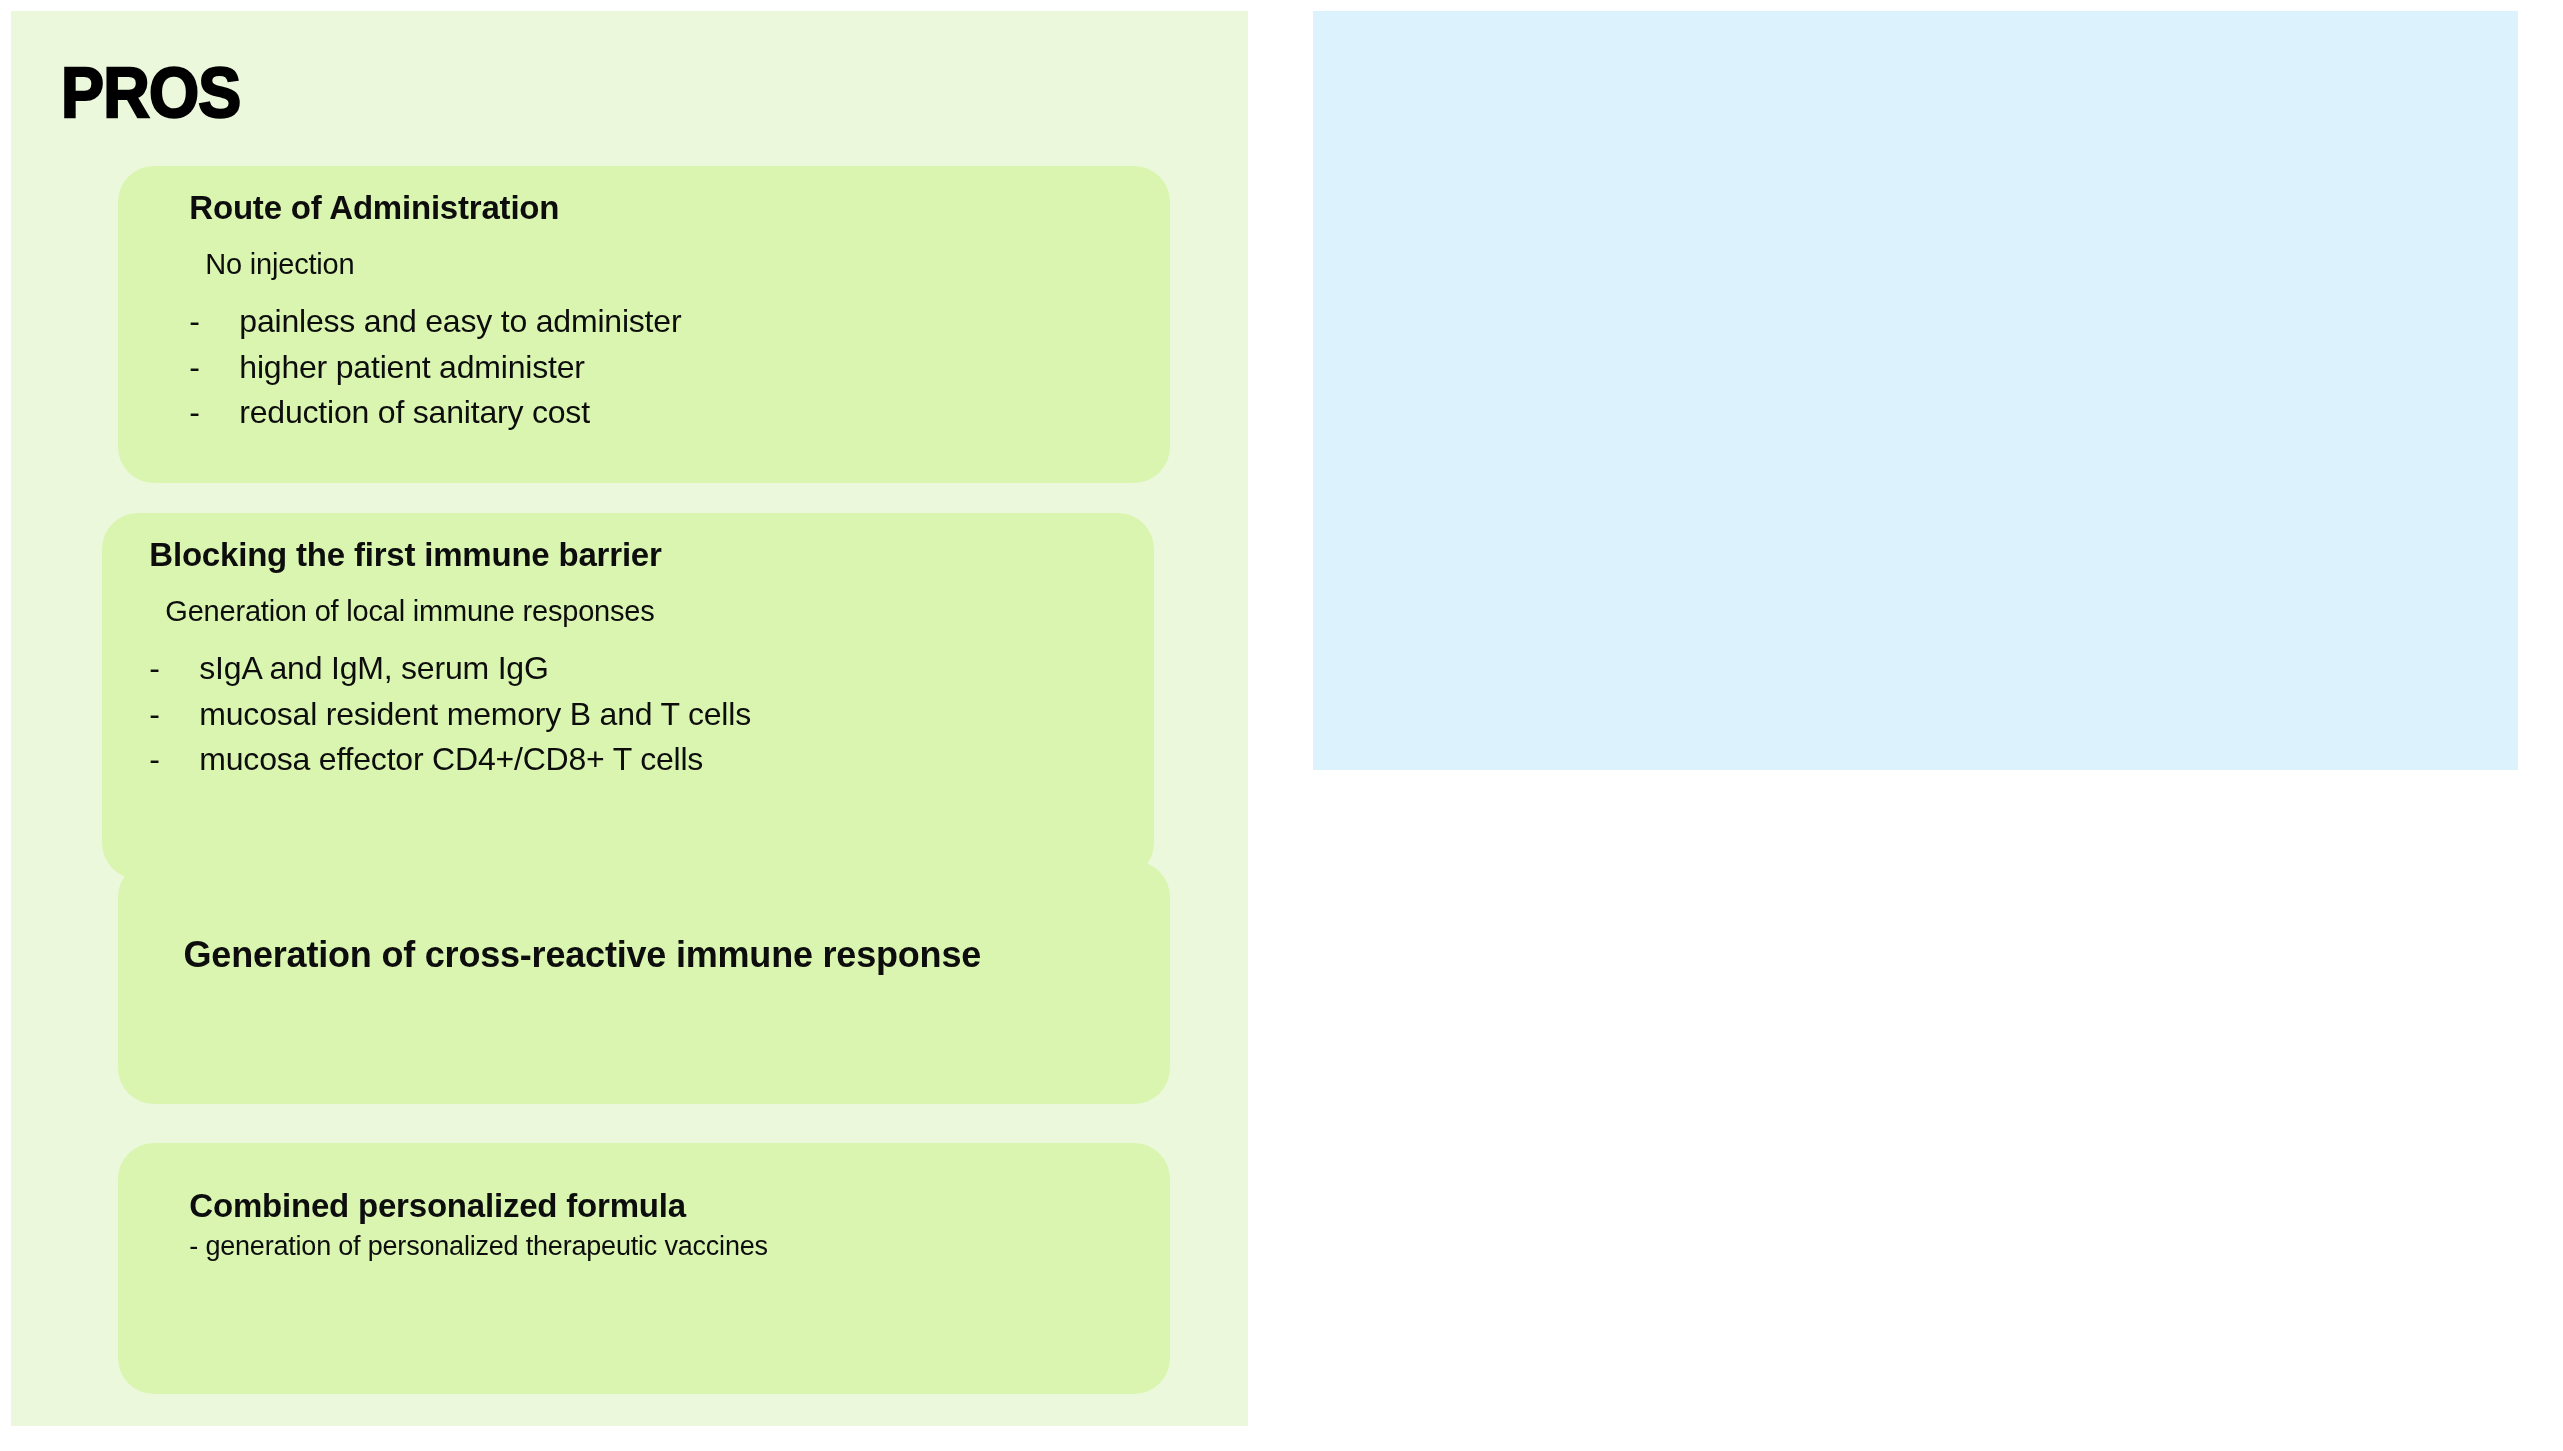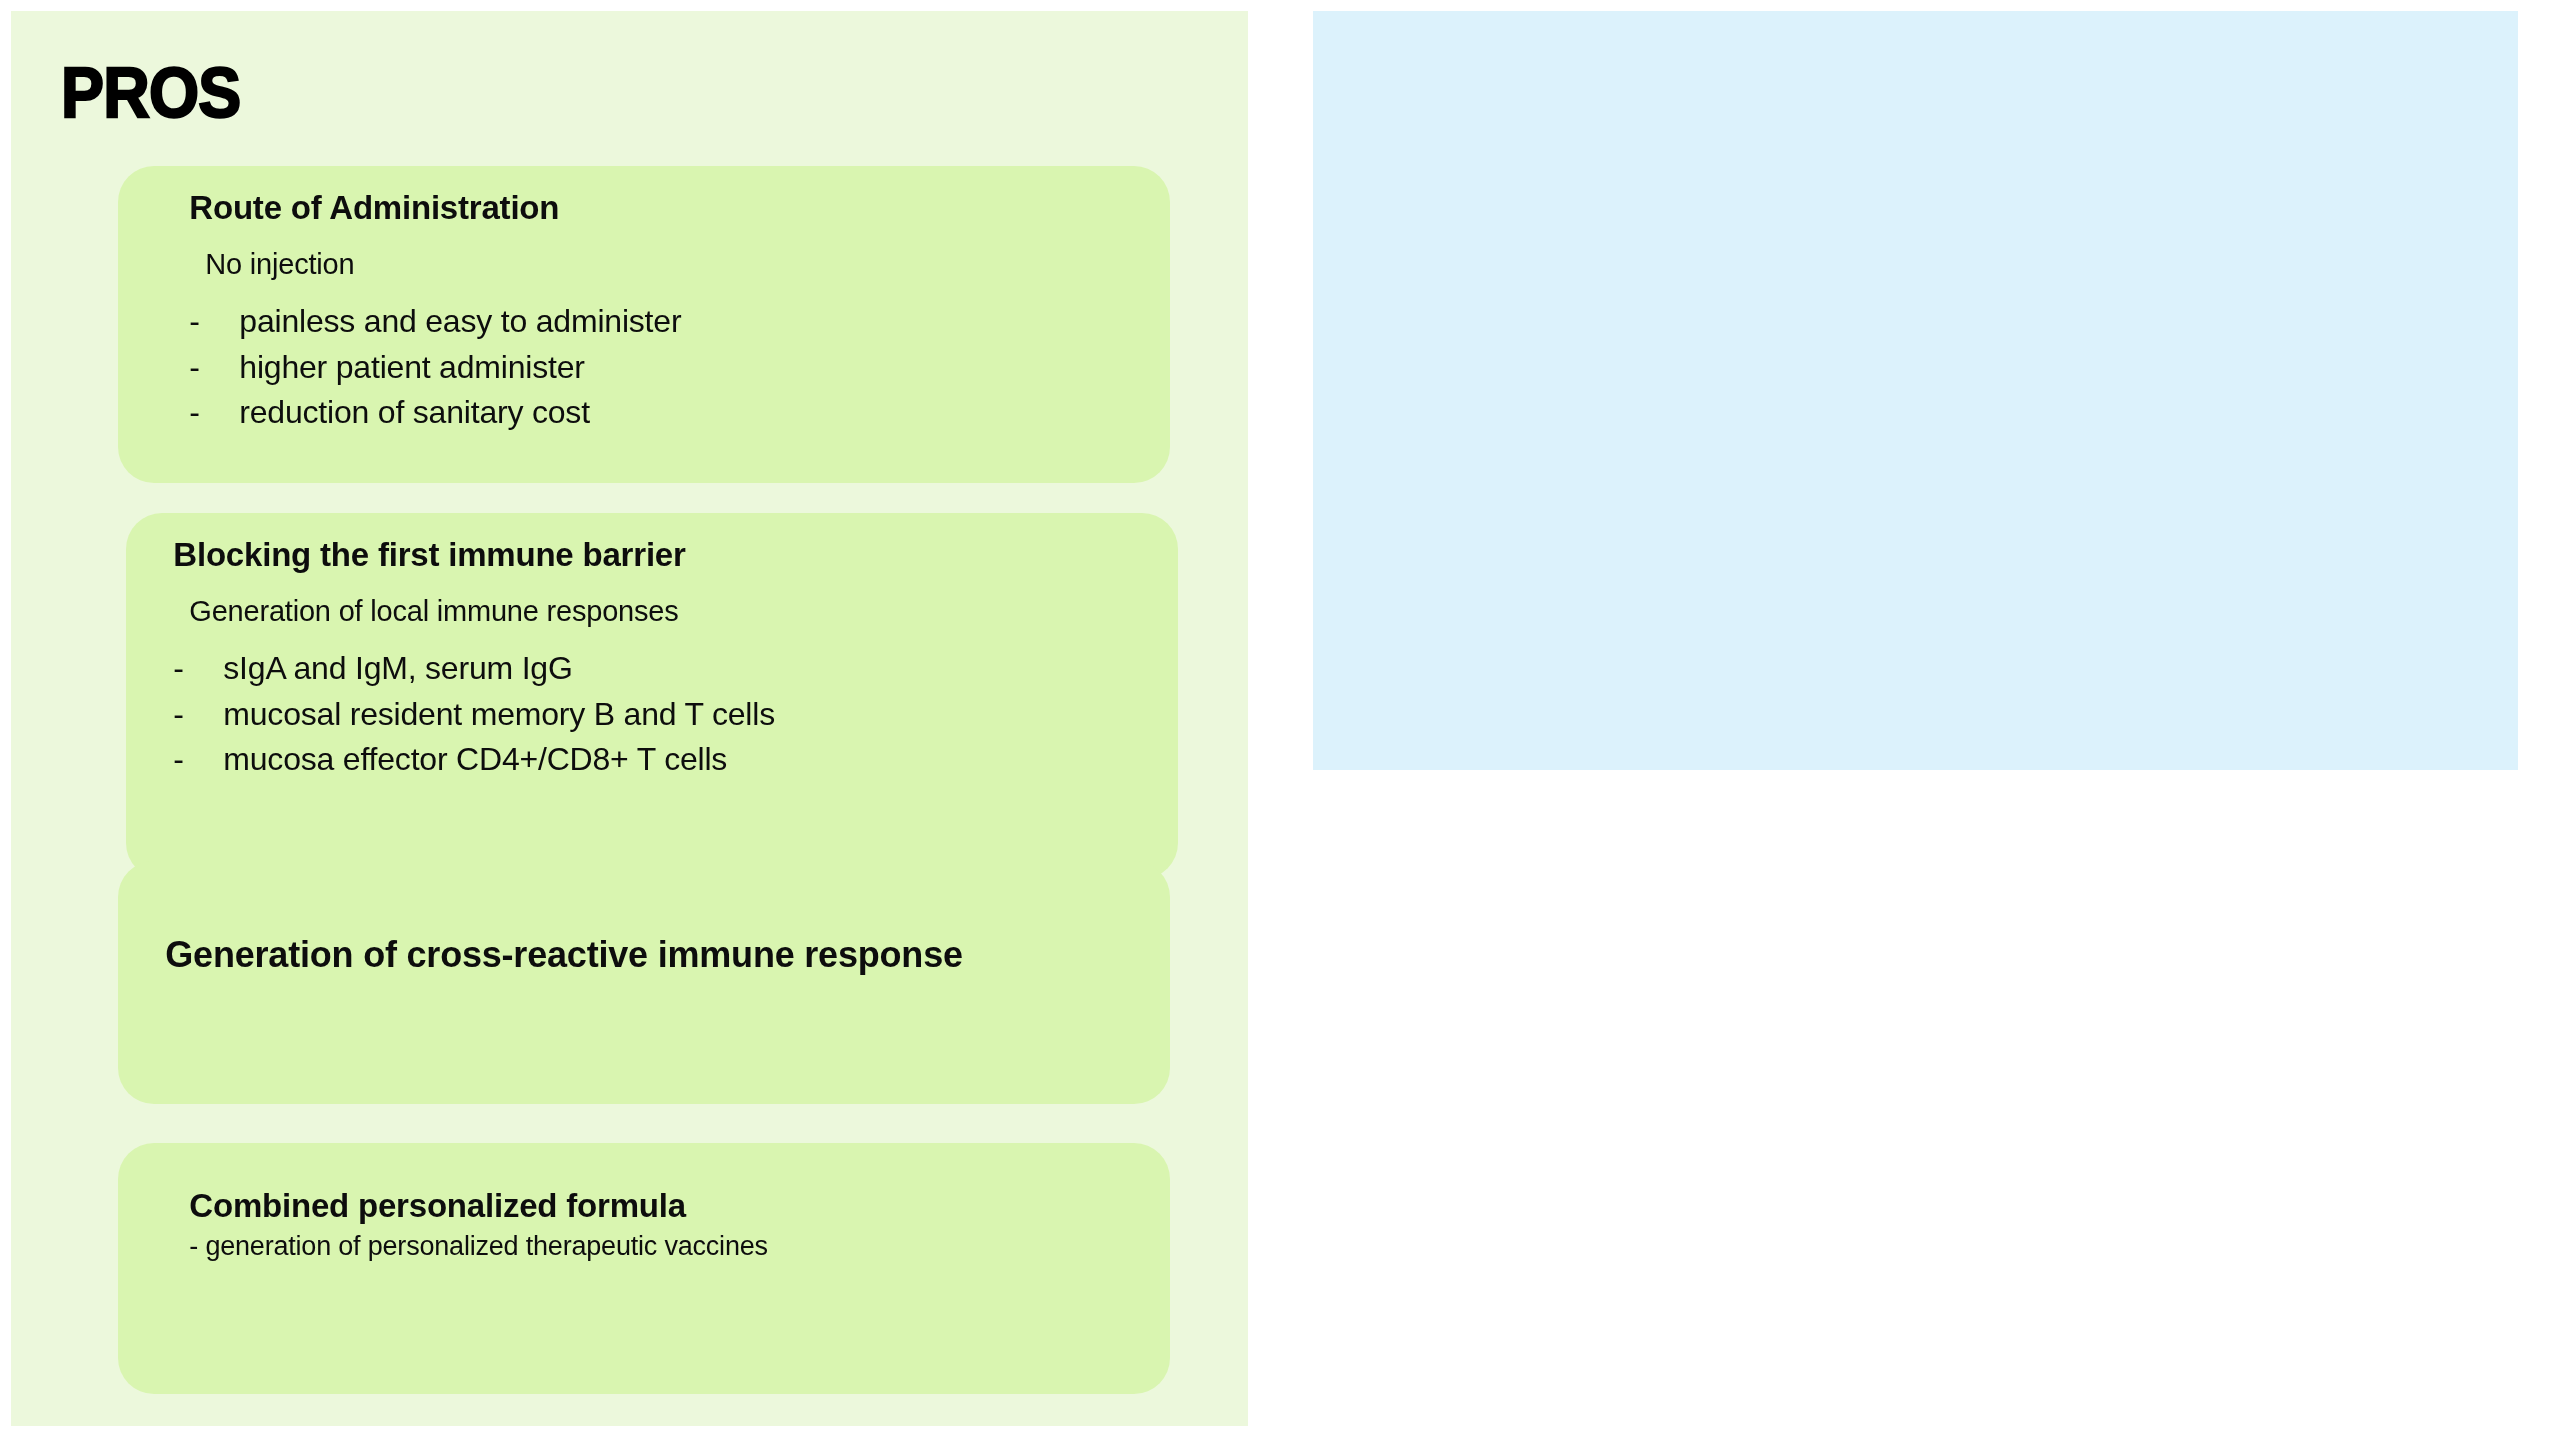--- a/index.html
+++ b/index.html
@@ -129,25 +129,25 @@
     font-size: 36px;
     line-height: 1.42;
     color: #0d0d0d;
     margin: 0;
     max-width: 834px;
     letter-spacing: -0.2px;
   }
 
   
   #pros-card-1 { left: 107px; top: 155px;  width: 1052px; height: 317px; }
-  #pros-card-2 { left: 115px; top: 502px;  width: 1052px; height: 366px; }
+  #pros-card-2 { left: 91px; top: 502px;  width: 1052px; height: 366px; }
   #pros-card-3 { left: 107px; top: 850px; width: 1052px; height: 243px; }
   #pros-card-4 { left: 107px; top: 1132px; width: 1052px; height: 251px; }
 
-  #pros-card-3 .card-inner { padding-top: 68px; }
+  #pros-card-3 .card-inner { padding-top: 68px; text-align: center; }
   #pros-card-4 .card-inner { padding-top: 42px; }
 </style>
 </head>
 <body style="background: rgb(255, 255, 255);">
 
 <div class="panel" id="pros-panel" style="background: rgb(236, 248, 220);">
 
   <div class="section-title" id="pros-title">PROS</div>
 
   <div class="card green" id="pros-card-1" style="background: rgb(217, 245, 176); padding-left: 24px;">

